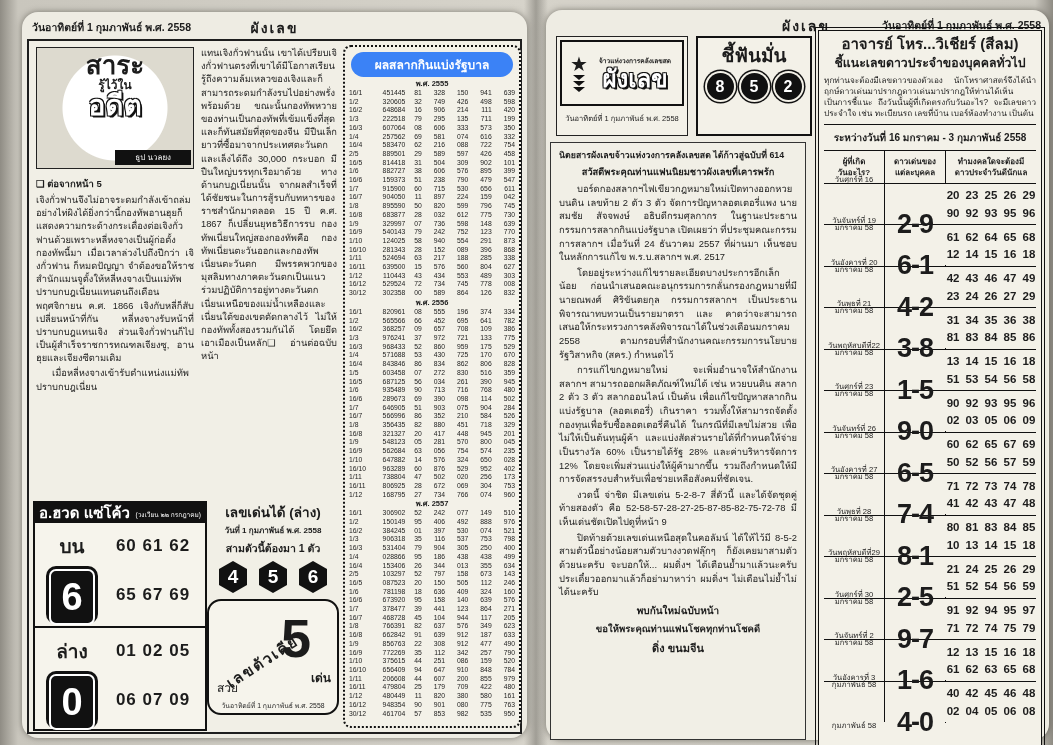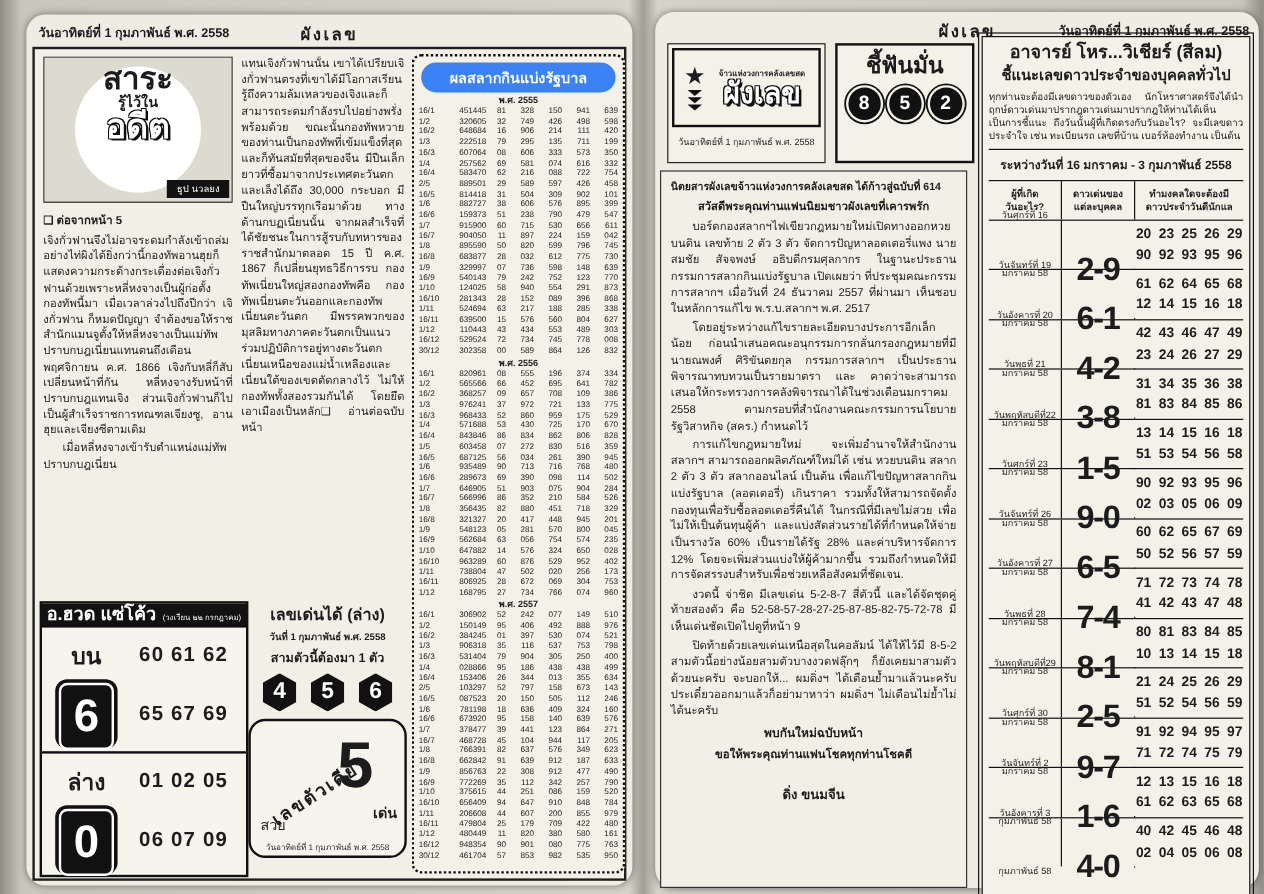--- a/index.html
+++ b/index.html
@@ -12,21 +12,21 @@
   .hdr-date{position:absolute;top:7px;font-size:10.5px;font-weight:bold;}
   .masthead{position:absolute;top:5px;left:0;right:0;text-align:center;font-size:14px;font-weight:bold;letter-spacing:2px;}
   .page-right .masthead{text-align:left;left:236px;}
   
   .lp-box{position:absolute;left:5px;right:5px;top:27px;bottom:4px;border:2px solid #1e1e1e;background:#f1efe6;}
   .col1{position:absolute;left:7px;top:6px;width:158px;height:450px;overflow:hidden;}
   .logo-box{border:1.5px solid #222;height:120px;position:relative;background:radial-gradient(circle at 50% 50%,#fff 0 52px,#dddacf 53px);text-align:center;overflow:hidden;}
   .logo-l1{font-size:26px;font-weight:bold;margin-top:4px;line-height:1;}
   .logo-l2{font-size:12px;font-weight:bold;line-height:1.2;}
   .logo-l3{font-size:28px;font-weight:bold;line-height:1;color:#fff;text-shadow:-1px -1px 0 #111,1px -1px 0 #111,-1px 1px 0 #111,1px 1px 0 #111,2px 2px 0 #111;}
-  .logo-by{position:absolute;right:2px;bottom:3px;background:#111;color:#fff;font-size:8px;padding:1px 8px;}
+  .logo-by{position:absolute;right:2px;bottom:3px;background:#111;color:#fff;font-size:8px;padding:1px 20px;}
   .cont{font-size:9.5px;font-weight:bold;margin:7px 0 3px;}
   .news{font-size:9.3px;line-height:1.42;text-align:justify;}
   .news p{margin:0 0 2px;text-indent:16px;}
   .news p.noindent{text-indent:0;}
   .col2{position:absolute;left:172px;top:6px;width:136px;height:450px;overflow:hidden;}
   
   .huad{position:absolute;left:4px;top:460px;width:170px;height:226px;border:2.5px solid #111;background:#f6f4ec;}
   .huad-bar{background:#111;color:#fff;display:flex;align-items:flex-end;padding:2px 4px 3px;}
   .huad-title{font-size:15px;font-weight:bold;line-height:1;}
   .huad-sub{font-size:6.5px;margin-left:auto;}
@@ -73,21 +73,21 @@
   .brand2-title{font-size:19px;font-weight:bold;margin-top:8px;line-height:1;}
   .badges{display:flex;justify-content:center;gap:7px;margin-top:8px;}
   .badge{width:27px;height:27px;border-radius:50%;background:#111;color:#fff;font-size:16px;font-weight:bold;display:flex;align-items:center;justify-content:center;box-shadow:0 0 0 2px #f3f1e8,0 0 0 3.5px #111;}
   .article-box{position:absolute;left:4px;top:132px;width:256px;height:598px;border:1px solid #333;padding:5px 8px;box-sizing:border-box;overflow:hidden;background:#f1efe6;}
   .art-intro{font-size:8.8px;font-weight:bold;}
   .art-greet{font-size:9.3px;font-weight:bold;text-align:center;margin:2px 0 3px;}
   .artp{font-size:9.4px;line-height:1.45;text-align:justify;text-indent:18px;margin:0 0 2px;}
   .signoff{text-align:center;font-weight:bold;margin-top:4px;}
   .signoff .s0{font-size:10px;}
   .signoff .s1{font-size:9.5px;margin-top:3px;}
-  .signoff .s2{font-size:11px;margin-top:17px;}
+  .signoff .s2{font-size:11px;margin-top:3px;}
   
   .astro{position:absolute;left:272px;top:20px;width:224px;height:728px;border:1.5px solid #111;outline:1px solid #111;outline-offset:2px;background:#f3f1e8;box-sizing:border-box;padding:4px 5px;overflow:hidden;}
   .astro-title{font-size:15px;font-weight:bold;text-align:center;line-height:1.15;}
   .astro-sub{font-size:12.3px;font-weight:bold;text-align:center;margin-top:1px;}
   .astro-intro{font-size:8.2px;line-height:1.35;text-align:justify;margin-top:3px;}
   .atable{margin-top:4px;border-top:1.5px solid #111;}
   .aperiod{font-size:10px;font-weight:bold;text-align:center;padding:5px 0;border-bottom:1.5px solid #111;}
   .ahead{display:flex;border-bottom:1.5px solid #111;}
   .ahead .hcell{font-size:8px;font-weight:bold;text-align:center;padding:5px 0;line-height:1.4;}
   .hc1{width:60px;border-right:1px solid #111;}

